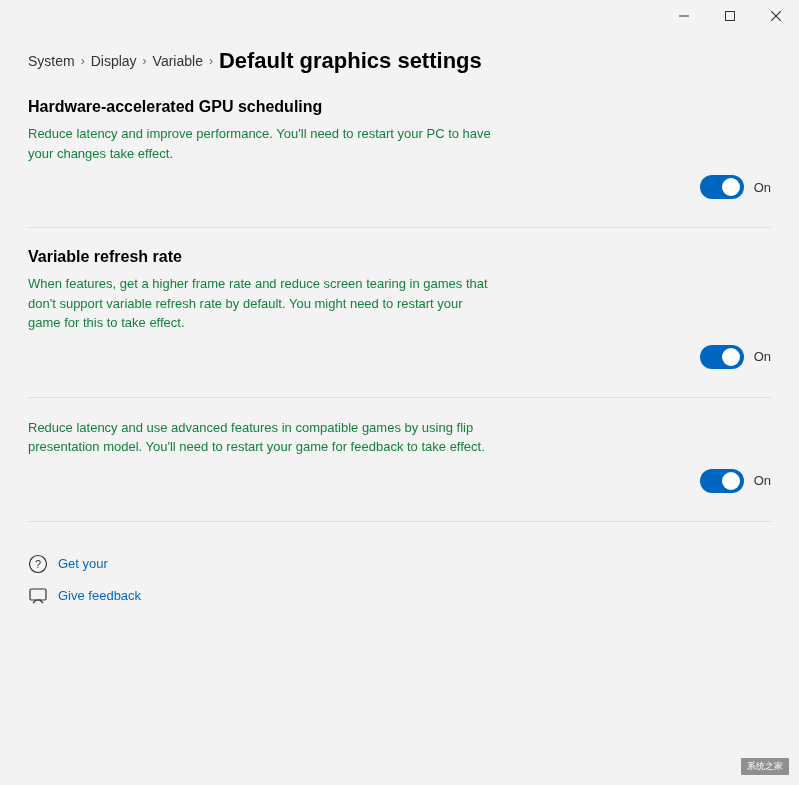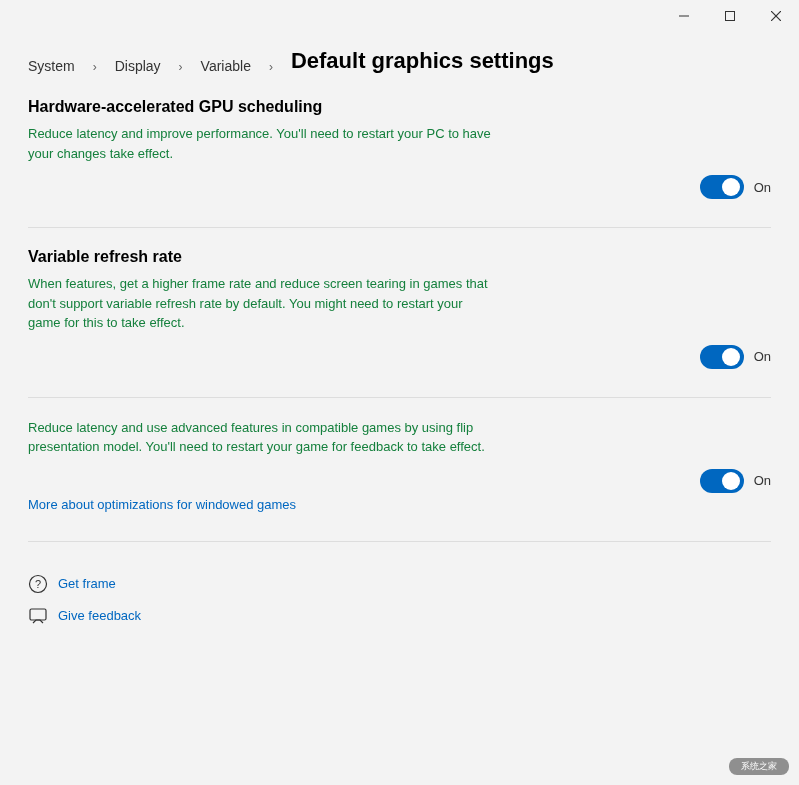--- a/index.html
+++ b/index.html
@@ -45,26 +45,26 @@
     
     .content {
       padding: 48px 28px 28px 28px;
       height: 100%;
       overflow-y: auto;
     }
 
     
     .breadcrumb {
       display: flex;
-      align-items: flex-end;
+      align-items: center;
       flex-wrap: wrap;
       margin-bottom: 24px;
       font-size: 14px;
       color: #333;
-      gap: 18px;
+      gap: 6px;
     }
 
     .breadcrumb-item {
       color: #333;
       font-size: 14px;
     }
 
     .breadcrumb-separator {
       color: #666;
       font-size: 12px;
@@ -186,22 +186,22 @@
     }
 
     
     .watermark {
       position: absolute;
       bottom: 10px;
       right: 10px;
       background: rgba(0,0,0,0.55);
       color: #fff;
       font-size: 9px;
-      padding: 2px 12px;
-      border-radius: 8px;
+      padding: 2px 6px;
+      border-radius: 1px;
       pointer-events: none;
       opacity: 0.75;
     }
   </style>
 </head>
 <body>
 
 <div class="title-bar">
   <button class="title-bar-btn">
     <svg viewBox="0 0 10 1" fill="none" xmlns="http://www.w3.org/2000/svg">
@@ -263,34 +263,33 @@
 
   <div class="section">
     <div class="section-desc">Reduce latency and use advanced features in compatible games by using flip presentation model. You'll need to restart your game for feedback to take effect.</div>
     <div class="toggle-row">
       <label class="toggle">
         <input type="checkbox" checked="" style="">
         <span class="toggle-slider"></span>
       </label>
       <span class="toggle-label">On</span>
     </div>
-    <a class="link">More about optimizations for windowed games</a>
   </div>
 
   <hr class="divider">
 
   <div class="footer-links">
     <div class="footer-link-item">
       <span class="footer-icon">
         <svg viewBox="0 0 20 20" fill="none" xmlns="http://www.w3.org/2000/svg">
           <circle cx="10" cy="10" r="8.5" stroke="#333" stroke-width="1.2"></circle>
           <text x="10" y="14" text-anchor="middle" font-size="11" fill="#333" font-family="Segoe UI,Arial,sans-serif">?</text>
         </svg>
       </span>
-      <a class="footer-link">Get frame</a>
+      <a class="footer-link">Get your</a>
     </div>
     <div class="footer-link-item">
       <span class="footer-icon">
         <svg viewBox="0 0 20 20" fill="none" xmlns="http://www.w3.org/2000/svg">
           <rect x="2" y="3" width="16" height="11" rx="1.5" stroke="#333" stroke-width="1.2"></rect>
           <path d="M5 17 L8 14 L12 14 L15 17" stroke="#333" stroke-width="1.2" fill="none"></path>
         </svg>
       </span>
       <a class="footer-link">Give feedback</a>
     </div>

